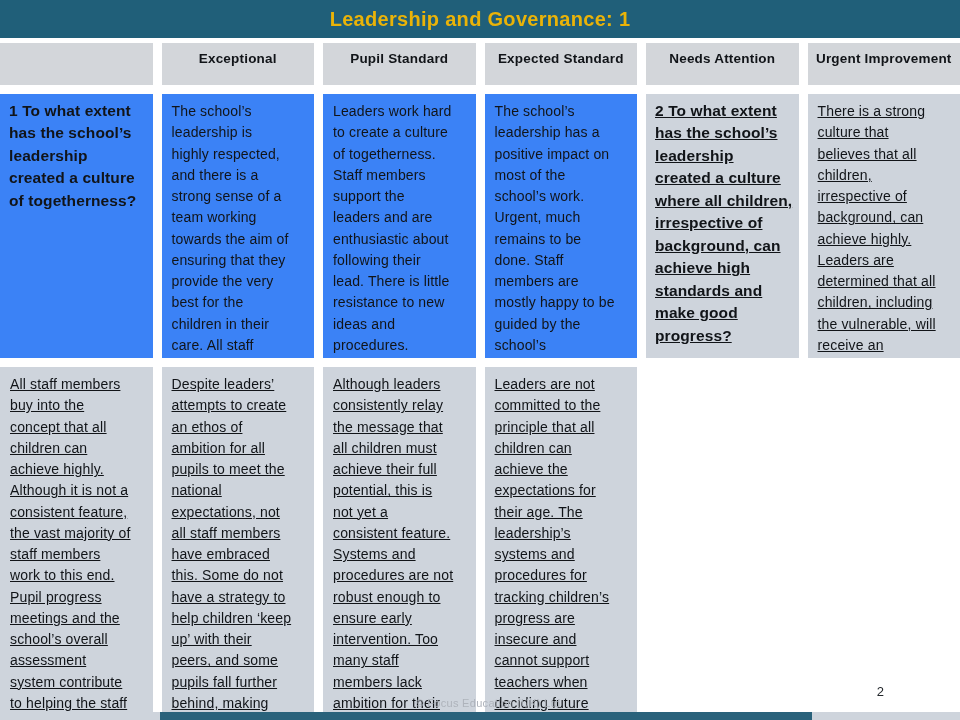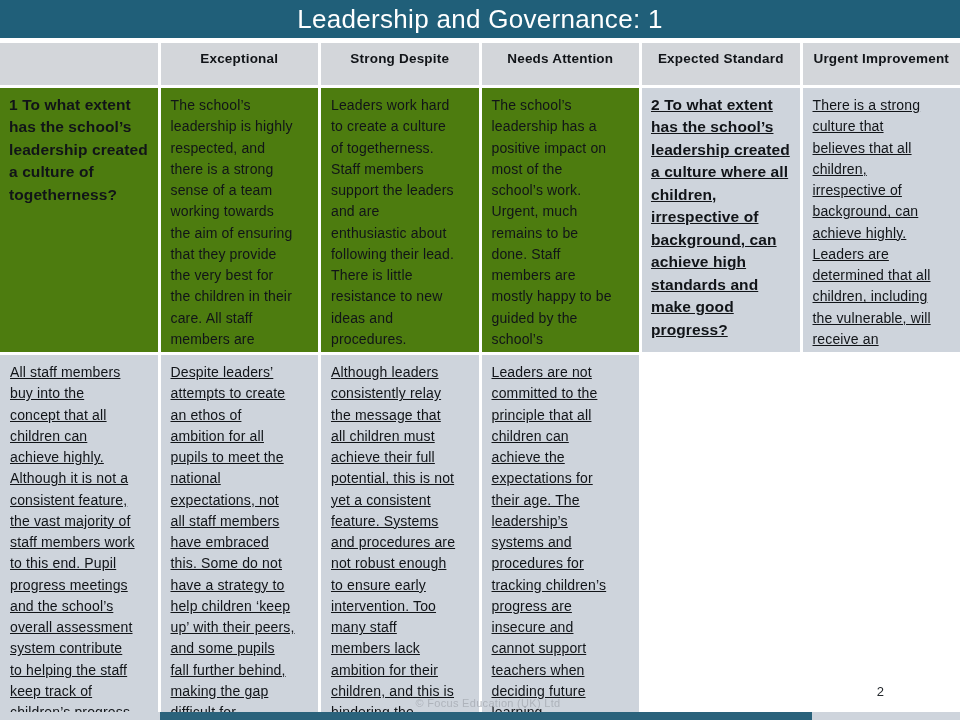--- a/index.html
+++ b/index.html
@@ -13,56 +13,56 @@
     overflow: hidden;
     background: #ffffff;
     font-family: "Liberation Sans", sans-serif;
   }
   .title-bar {
     position: absolute;
     top: 0; left: 0;
     width: 960px;
     height: 38px;
     background: #205F79;
-    color: #ffffff;
-    font-size: 26px;
-    font-weight: normal;
+    color: #eab308;
+    font-size: 20px;
+    font-weight: bold;
     text-align: center;
     line-height: 38px;
     letter-spacing: 0.3px;
   }
   .rubric-table {
     position: absolute;
     top: 43px;
     left: 0;
     width: 960px;
     height: 669px;
     display: grid;
     grid-template-columns: repeat(6, 1fr);
     grid-template-rows: 42px 264px 1fr;
-    gap: 3px;
+    gap: 9px;
     background: #ffffff;
     box-sizing: border-box;
   }
   .cell {
     box-sizing: border-box;
     overflow: hidden;
     color: #111418;
   }
   .hdr-empty { background: #D3D6DA; }
   .hdr {
     background: #D3D6DA;
     font-weight: bold;
     font-size: 13.5px;
     line-height: 1.35;
     text-align: center;
     padding-top: 7px;
     letter-spacing: 0.2px;
   }
-  .row1 { background: #4d7c0f; }
+  .row1 { background: #3b82f6; }
   .row2 { background: #CED4DC; text-decoration: underline; }
   .qcell {
     font-weight: bold;
     font-size: 15.5px;
     line-height: 1.45;
     padding: 6px 6px 0 9px;
     letter-spacing: 0.1px;
   }
   .body-cell {
     font-size: 14px;
@@ -102,23 +102,23 @@
 </style>
 </head>
 <body>
 
 <div class="title-bar">Leadership and Governance: 1</div>
 
 <div class="rubric-table">
 
   <div class="cell hdr-empty"></div>
   <div class="cell hdr">Exceptional</div>
-  <div class="cell hdr">Strong Despite</div>
+  <div class="cell hdr">Pupil Standard</div>
+  <div class="cell hdr">Expected Standard</div>
   <div class="cell hdr">Needs Attention</div>
-  <div class="cell hdr">Expected Standard</div>
   <div class="cell hdr">Urgent Improvement</div>
 
   <div class="cell row1 qcell">1 To what extent has the school’s leadership created a culture of togetherness?</div>
   <div class="cell row1 body-cell">The school’s leadership is highly respected, and there is a strong sense of a team working towards the aim of ensuring that they provide the very best for the children in their care. All staff members are fervently of the same belief.</div>
   <div class="cell row1 body-cell">Leaders work hard to create a culture of togetherness. Staff members support the leaders and are enthusiastic about following their lead. There is little resistance to new ideas and procedures.</div>
   <div class="cell row1 body-cell">The school’s leadership has a positive impact on most of the school’s work. Urgent, much remains to be done. Staff members are mostly happy to be guided by the school’s leadership.</div>
 
   <div class="cell row2 qcell">2 To what extent has the school’s leadership created a culture where all children, irrespective of background, can achieve high standards and make good progress?</div>
   <div class="cell row2 body-cell">There is a strong culture that believes that all children, irrespective of background, can achieve highly. Leaders are determined that all children, including the vulnerable, will receive an outstanding quality of education, and strive to this end.</div>
   <div class="cell row2 body-cell">All staff members buy into the concept that all children can achieve highly. Although it is not a consistent feature, the vast majority of staff members work to this end. Pupil progress meetings and the school’s overall assessment system contribute to helping the staff keep track of children’s progress.</div>

